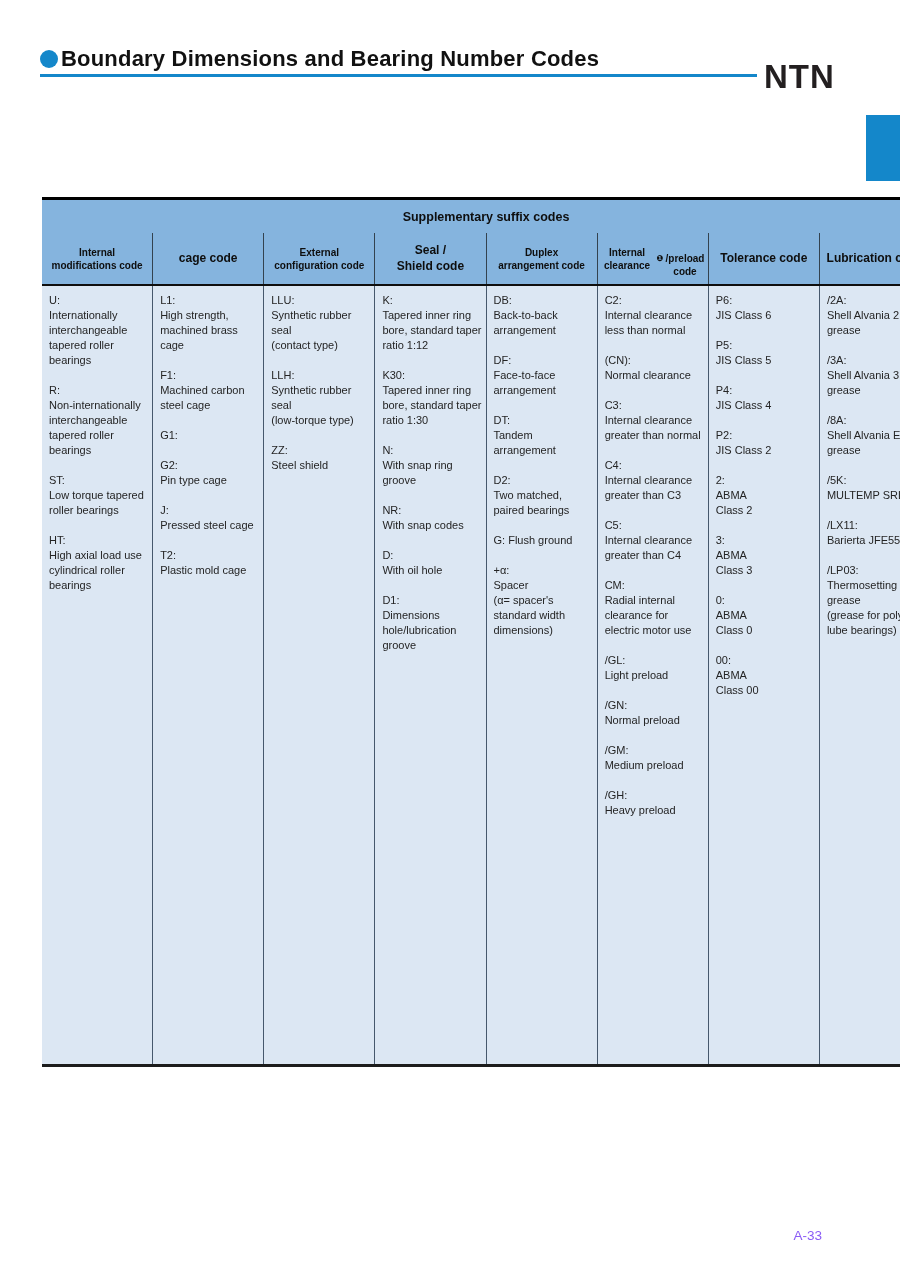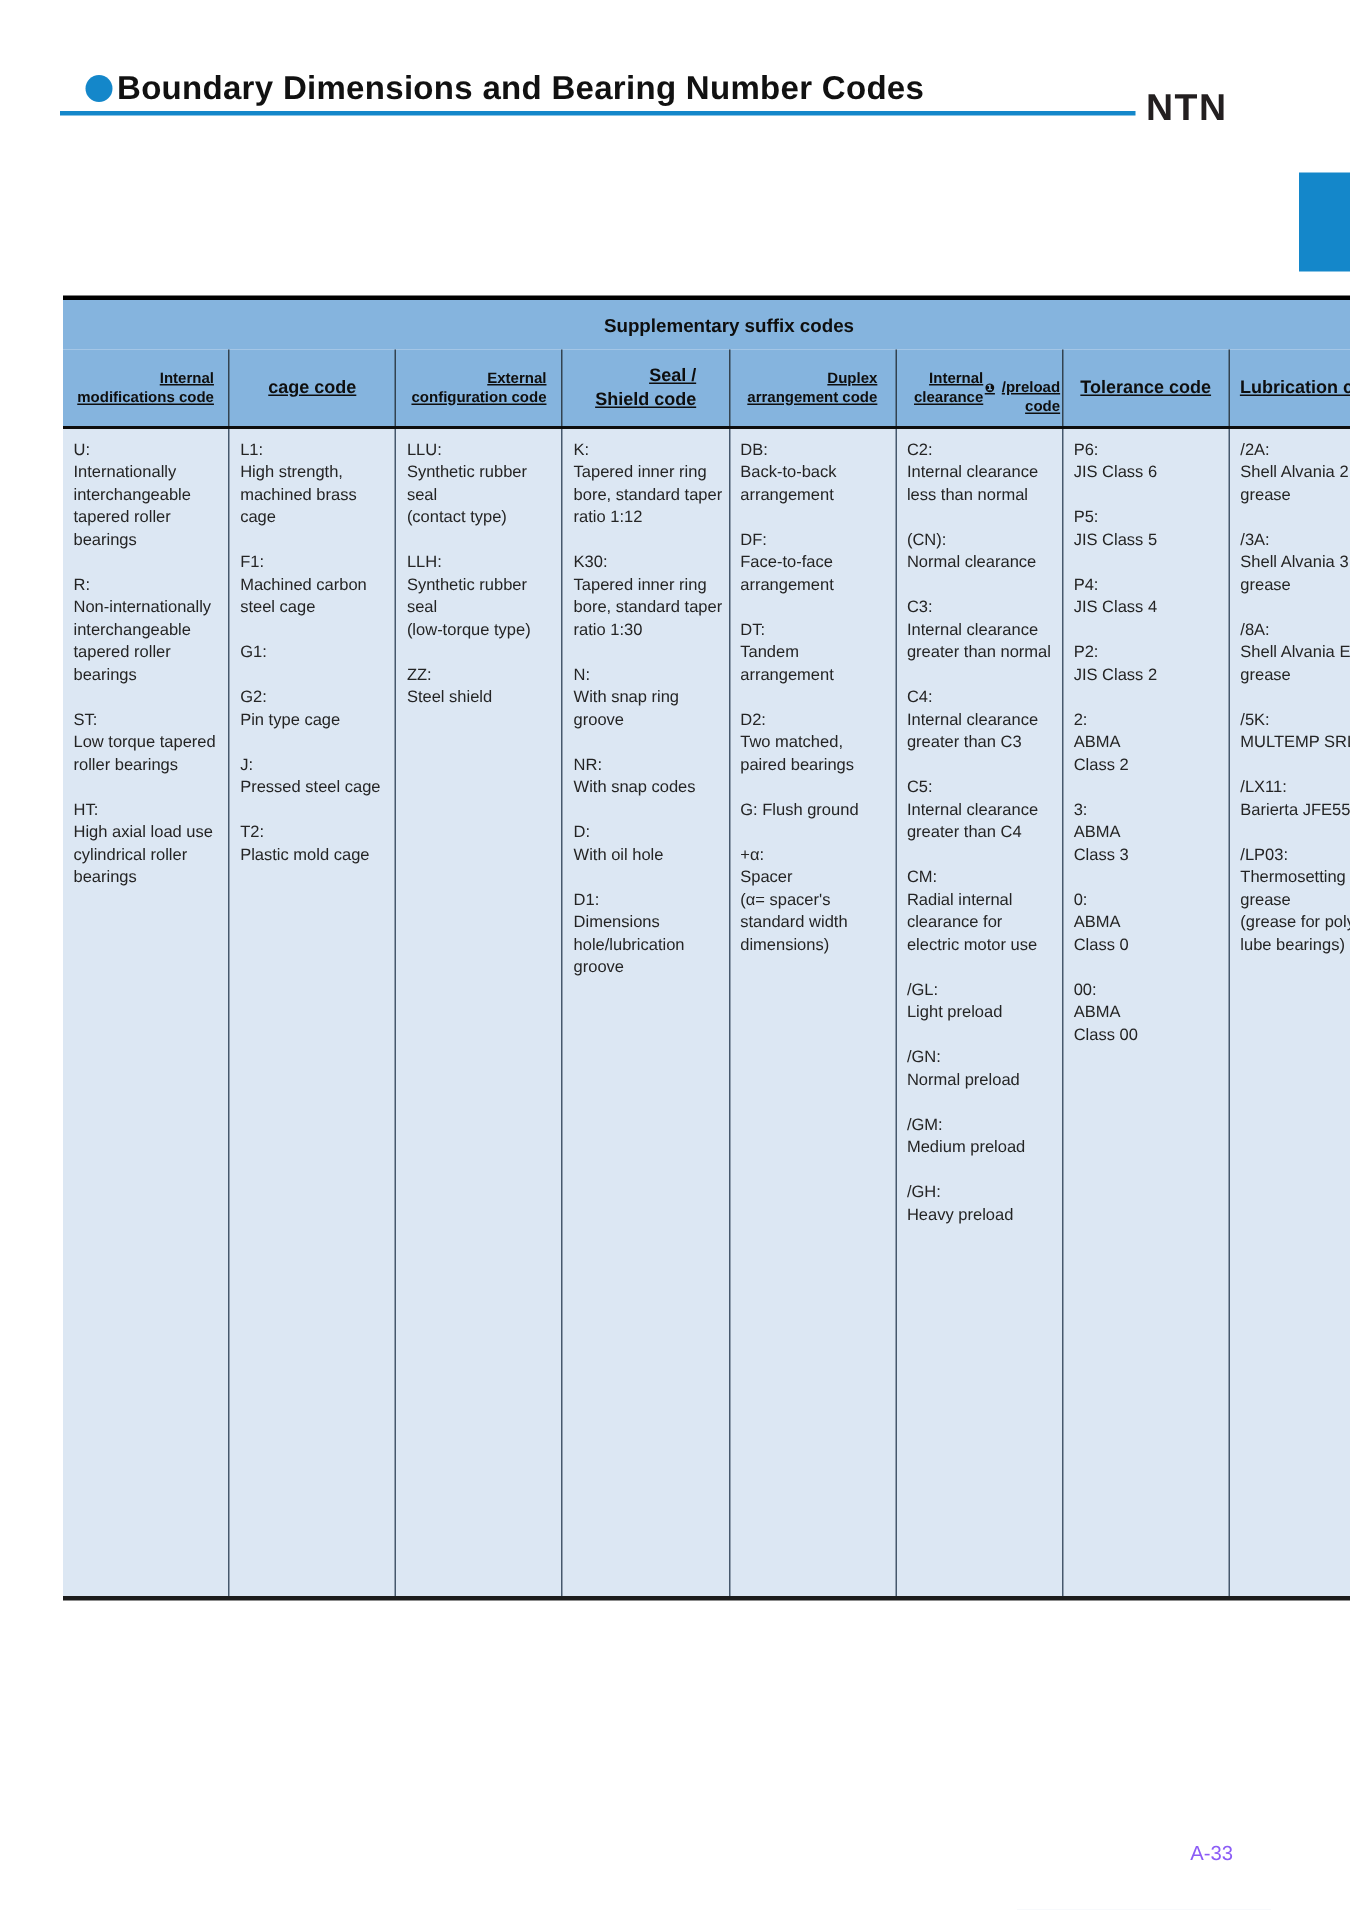--- a/index.html
+++ b/index.html
@@ -1,36 +1,36 @@
 <!DOCTYPE html>
 <html style="--accent: #1487ca; --headblue: #85b4de; --bodyblue: #dce7f3;"><head>
 <meta charset="utf-8">
 <style>
   * { margin:0; padding:0; box-sizing:border-box; }
   html,body { width:900px; height:1273px; background:#ffffff; overflow:hidden; }
   body { font-family:"Liberation Sans","DejaVu Sans",sans-serif; position:relative; color:#1a1a1a; }
 
   
-  .page-header { position:absolute; left:57px; top:46px; width:788px; }
+  .page-header { position:absolute; left:40px; top:46px; width:788px; }
   .title-row { display:flex; align-items:center; }
   .bullet { width:18px; height:18px; border-radius:50%; background:var(--accent); flex:0 0 auto; margin-right:3px; }
   .page-title { font-size:22px; font-weight:bold; color:#111; letter-spacing:0.2px; white-space:nowrap; }
   .title-rule { position:absolute; left:40px; top:74px; width:717px; height:3px; background:var(--accent); }
-  .brand { position:absolute; left:764px; top:58px; font-size:25px; font-weight:bold; color:#231f20; letter-spacing:1px; }
+  .brand { position:absolute; left:764px; top:58px; font-size:33px; font-weight:bold; color:#231f20; letter-spacing:1px; }
   .side-tab { position:absolute; left:866px; top:115px; width:34px; height:66px; background:var(--accent); }
 
   
   .suffix-table { position:absolute; left:42px; top:197px; width:888px;
                   border-top:3px solid #000; border-bottom:3px solid #1c1c1c; }
   .table-title-band { background:var(--headblue); height:33px; display:flex; align-items:center;
                       justify-content:center; font-size:12.5px; font-weight:bold; color:#0e0e0e; }
   .col-head-row { display:flex; background:var(--headblue); height:53px; border-bottom:2px solid #0e0e0e; }
-  .col-head { flex:1 1 0; display:flex; align-items:center; justify-content:center; text-align:right;
+  .col-head { flex:1 1 0; display:flex; align-items:center; justify-content:center; text-align:center;
               font-weight:bold; color:#0e0e0e; font-size:10px; line-height:1.3;
-              white-space:pre-line; padding:2px 1px; border-left:1px solid #33424f;text-decoration:underline; }
+              white-space:pre-line; padding:2px 1px; border-left:1px solid #33424f; }
   .col-head:first-child { border-left:none; }
   .col-head.large { font-size:12px; }
   .col-head sup.marker { font-size:8px; line-height:0; margin-left:1px; }
   .table-body-row { display:flex; background:var(--bodyblue); height:778px; }
   .body-cell { flex:1 1 0; border-left:1px solid #46586c; padding:7px 4px 0 7px;
                font-size:11px; line-height:15px; color:#242424; overflow:hidden; }
   .body-cell:first-child { border-left:none; }
   .entry { margin-bottom:15px; }
   .entry-code, .entry-desc { white-space:pre-line; }
 

